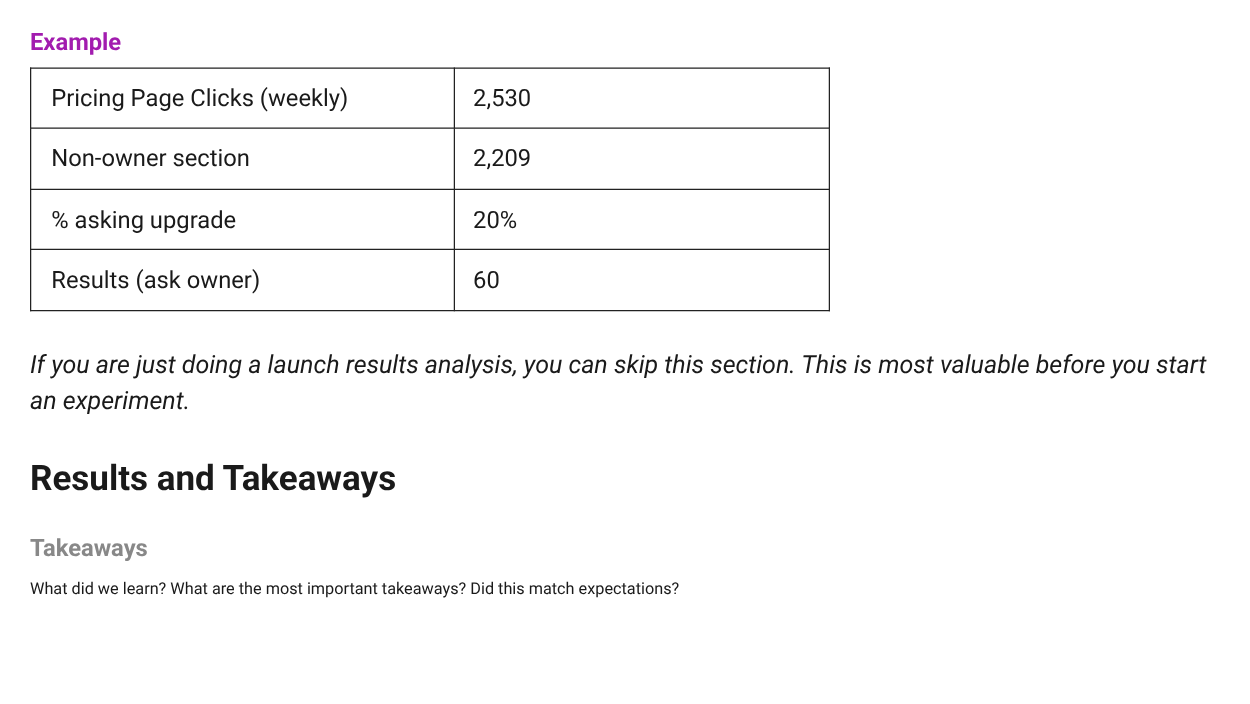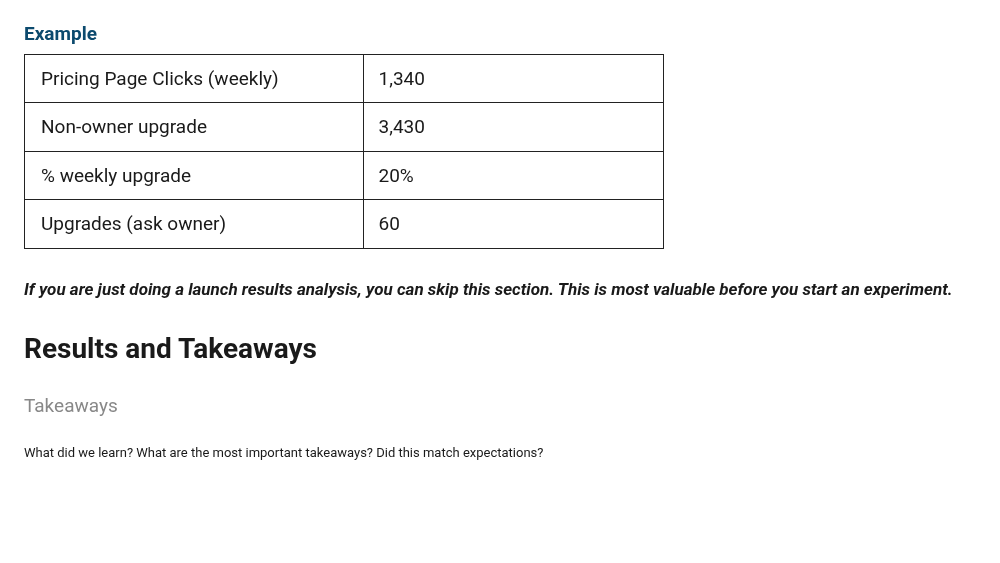--- a/index.html
+++ b/index.html
@@ -8,81 +8,81 @@
       color: #1a1a1a;
       width: 1000px;
       height: 563px;
       padding: 20px 24px 0 24px;
       background: #fff;
       font-size: 19px;
       line-height: 1.45;
     }
     .label-heading {
       font-weight: 700;
-      color: #0c4a6e;
+      color: #a21caf;
       font-size: 19px;
       margin-bottom: 6px;
     }
     table {
       border-collapse: collapse;
       width: 640px;
       margin-bottom: 28px;
     }
     td {
       border: 1px solid #222;
       padding: 10px 14px;
       font-size: 19px;
       color: #1a1a1a;
       vertical-align: middle;
     }
     td.metric { width: 340px; padding-left: 16px; }
     td.value { width: 300px; }
     .note {
       font-style: italic;
-      font-weight: 700;
-      font-size: 17px;
+      font-weight: 400;
+      font-size: 20px;
       margin-bottom: 28px;
       line-height: 1.45;
     }
     h2.section {
       font-size: 28px;
       font-weight: 700;
       margin-bottom: 22px;
     }
     .sub-heading {
-      font-weight: 400;
+      font-weight: 700;
       color: #888;
       font-size: 19px;
-      margin-bottom: 24px;
+      margin-bottom: 10px;
     }
     .body-text {
       font-size: 13px;
     }
   </style>
 </head>
 <body>
 
 <div class="label-heading">Example</div>
 
 <table>
   <tbody>
     <tr>
       <td class="metric">Pricing Page Clicks (weekly)</td>
-      <td class="value">1,340</td>
+      <td class="value">2,530</td>
     </tr>
     <tr>
-      <td class="metric">Non-owner upgrade</td>
-      <td class="value">3,430</td>
+      <td class="metric">Non-owner section</td>
+      <td class="value">2,209</td>
     </tr>
     <tr>
-      <td class="metric">% weekly upgrade</td>
+      <td class="metric">% asking upgrade</td>
       <td class="value">20%</td>
     </tr>
     <tr>
-      <td class="metric">Upgrades (ask owner)</td>
+      <td class="metric">Results (ask owner)</td>
       <td class="value">60</td>
     </tr>
   </tbody>
 </table>
 
 <p class="note">If you are just doing a launch results analysis, you can skip this section. This is most valuable before you start an experiment.</p>
 
 <h2 class="section">Results and Takeaways</h2>
 
 <div class="sub-heading">Takeaways</div>

